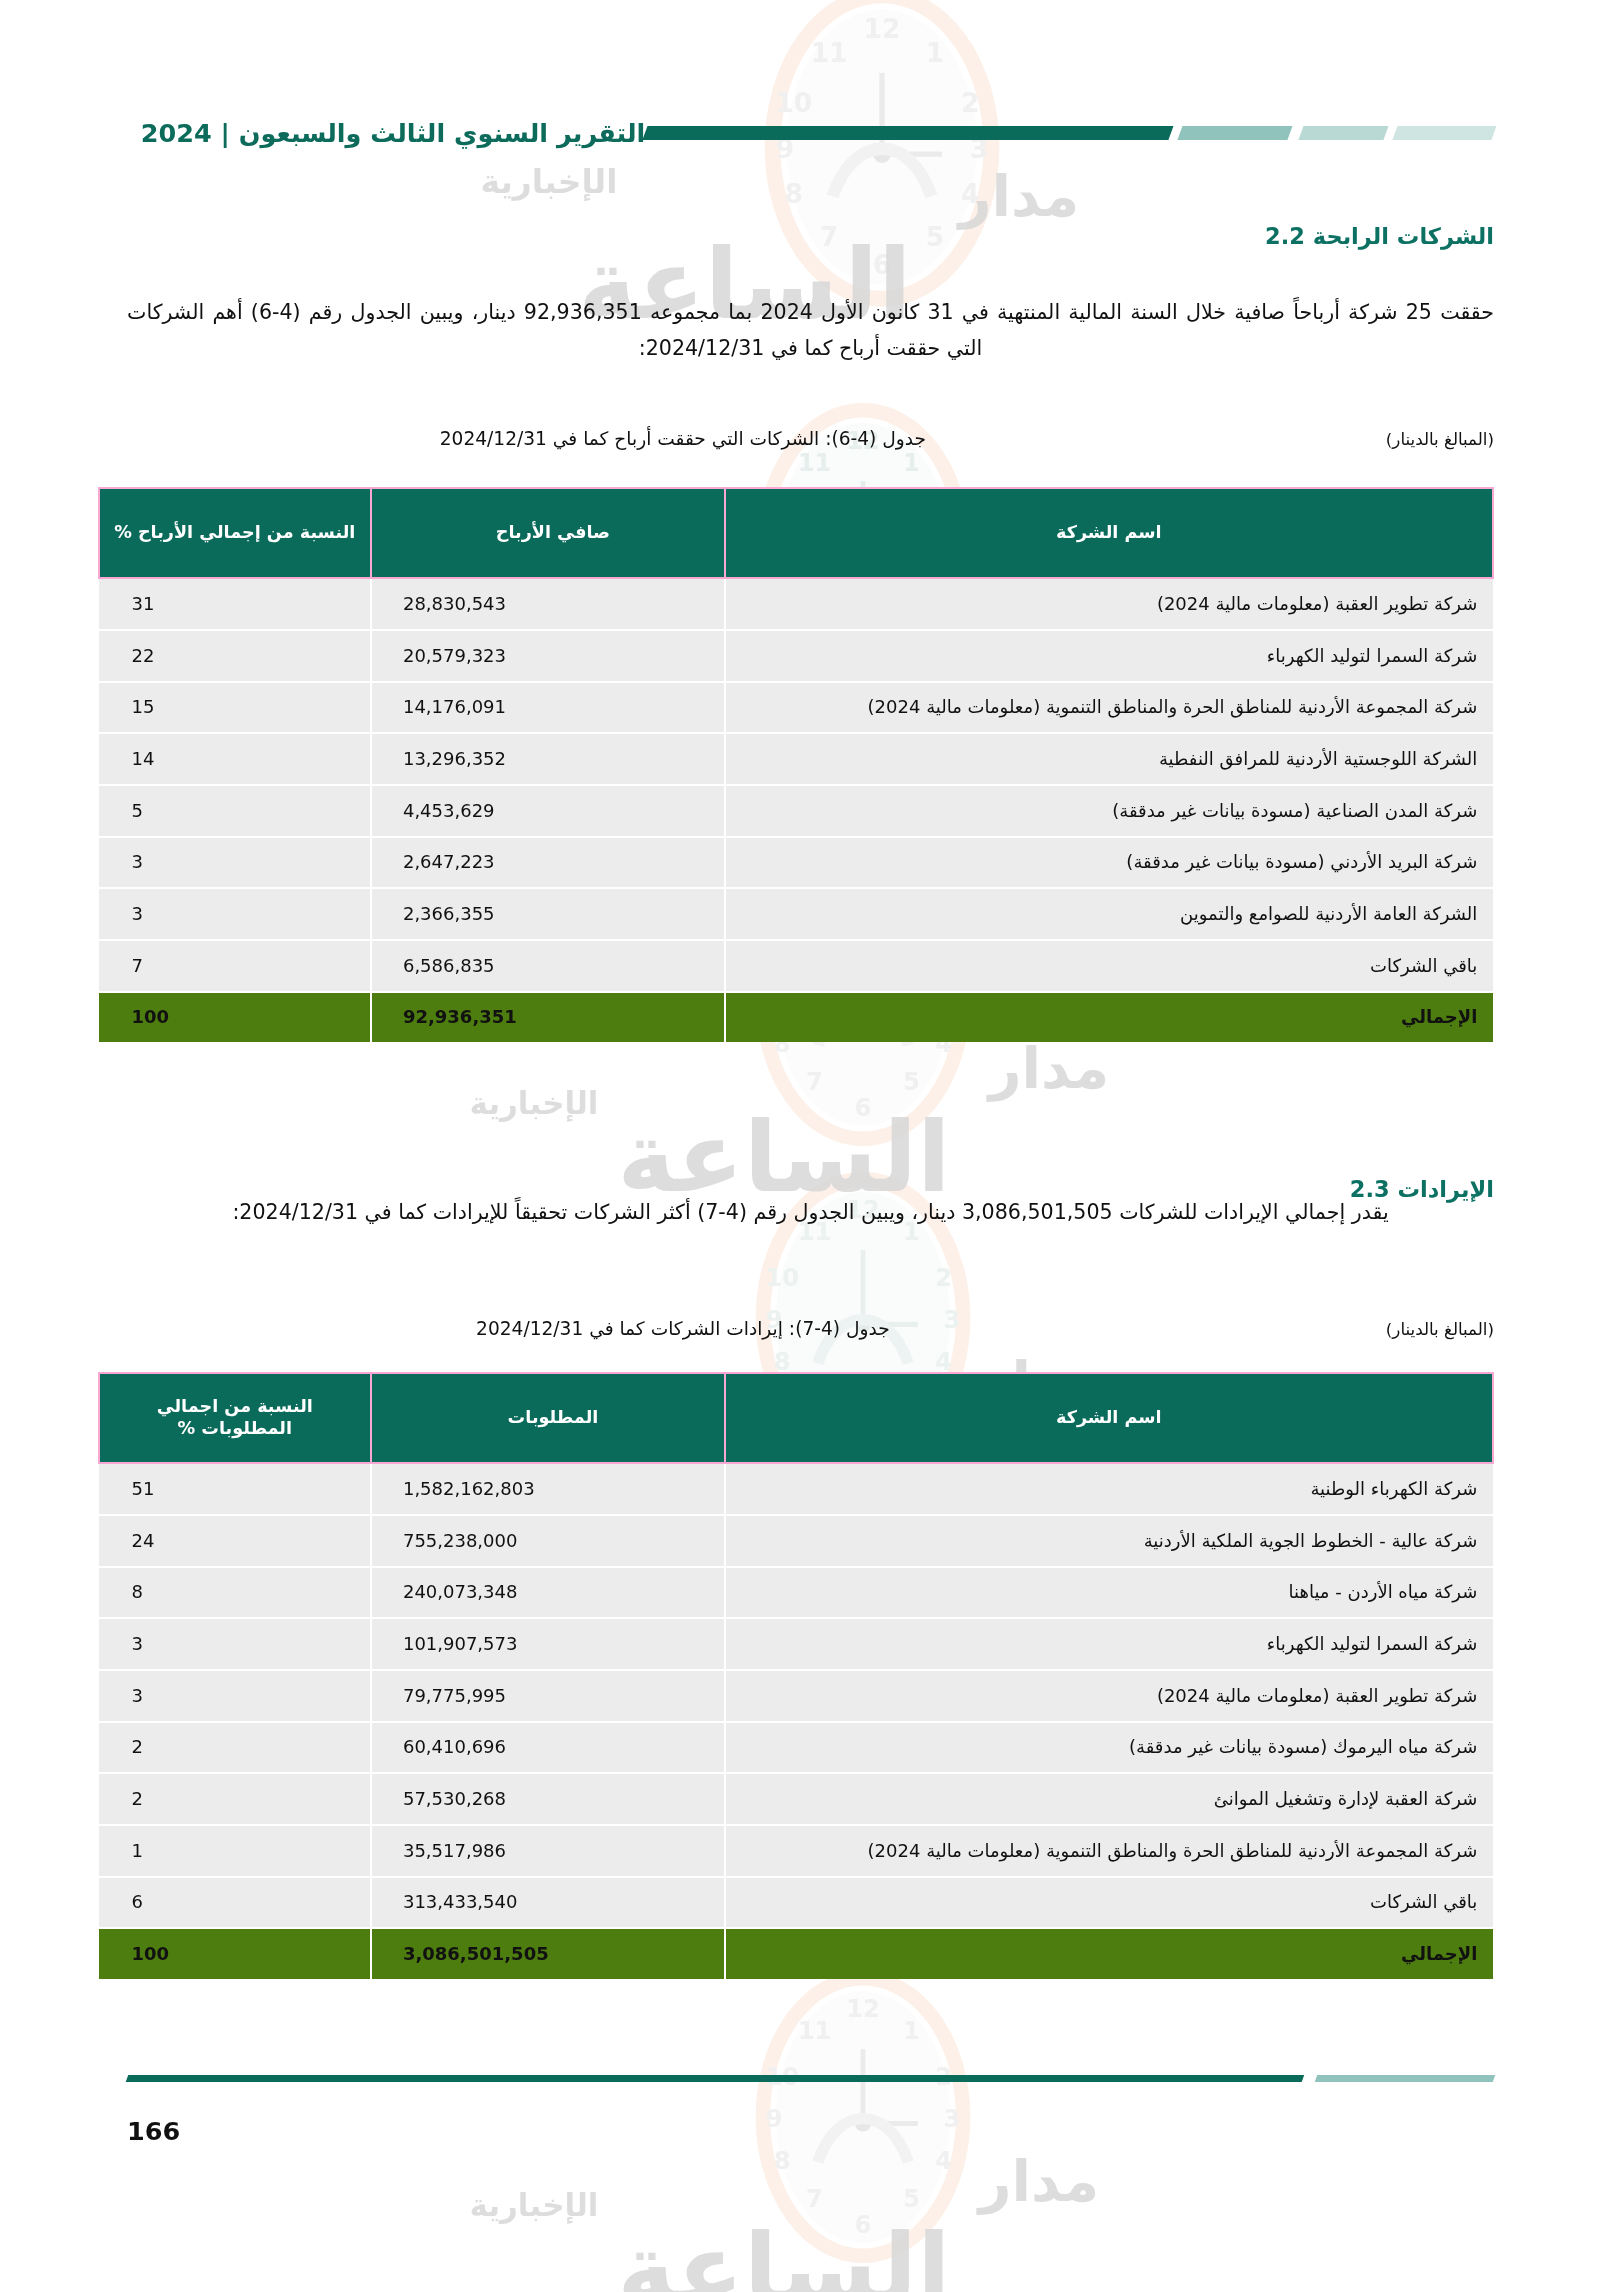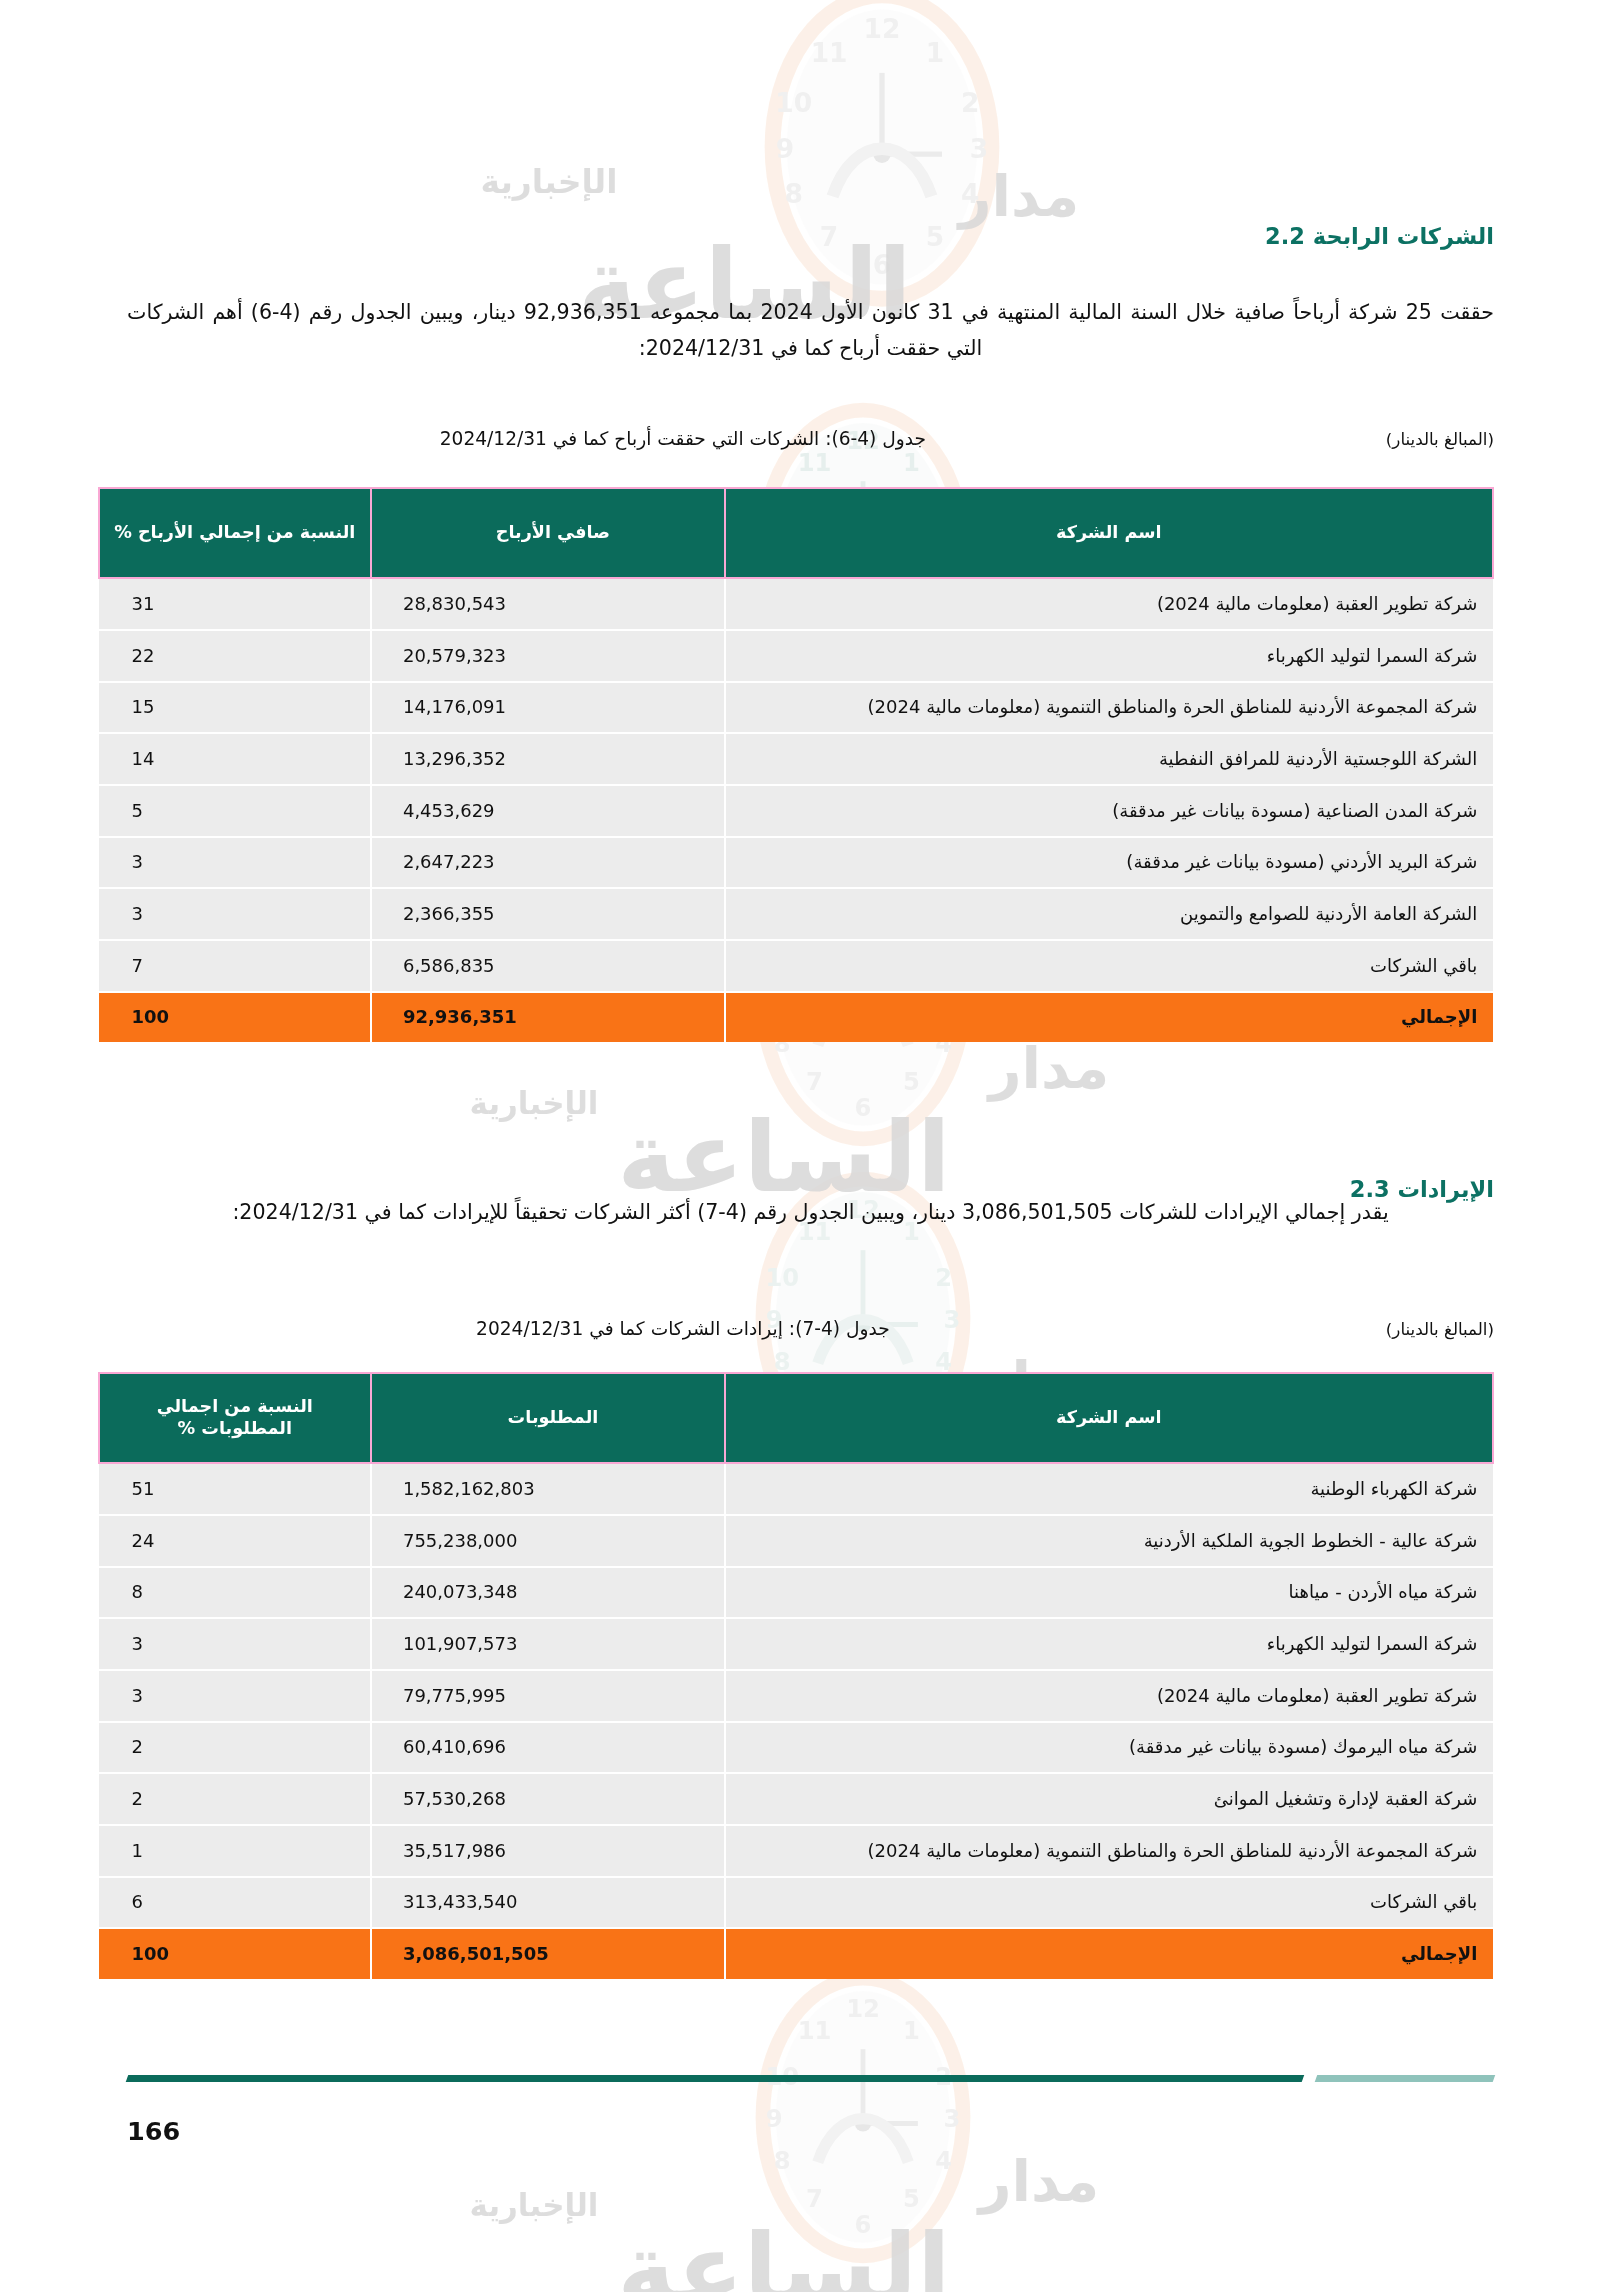--- a/index.html
+++ b/index.html
@@ -183,21 +183,21 @@
     direction: ltr;
     padding-left: 31px;
   }
   table.fin td.c-pct {
     text-align: left;
     direction: ltr;
     border-left: none;
     padding-left: 33px;
   }
   table.fin tr.total td {
-    background: #f97316;
+    background: #4d7c0f;
     font-weight: bold;
     border-bottom: none;
   }
 
   .page-number {
     position: absolute;
     left: 127px;
     bottom: 147px;
     font-size: 25.5px;
     font-weight: bold;
@@ -377,20 +377,29 @@
   <div class="wm-text" style="left:784px; top:1906px; font-size:98px;">الساعة</div>
   <div class="wm-text" style="left:534px; top:1852px; font-size:31px; letter-spacing:5.9px;">الإخبارية</div>
 
   <div class="wm-text" style="left:1039px; top:2181px; font-size:57px;">مدار</div>
   <div class="wm-text" style="left:784px; top:2269px; font-size:98px;">الساعة</div>
   <div class="wm-text" style="left:534px; top:2205px; font-size:31px; letter-spacing:5.9px;">الإخبارية</div>
 </div>
 
 <div class="page">
 
+  <div class="header">
+    <div class="header-rule">
+      <span class="bar-seg seg-a"></span>
+      <span class="bar-seg seg-b"></span>
+      <span class="bar-seg seg-c"></span>
+      <span class="bar-seg seg-d"></span>
+    </div>
+    <div class="header-title">التقرير السنوي الثالث والسبعون | 2024</div>
+  </div>
 
   <div class="section-heading" style="top:223px;">
     <span>الشركات الرابحة</span>
     <span class="num">2.2</span>
   </div>
 
   <div class="paragraph" style="top:294px;">حققت 25 شركة أرباحاً صافية خلال السنة المالية المنتهية في 31 كانون الأول 2024 بما مجموعه 92,936,351 دينار، ويبين الجدول رقم (4-6) أهم الشركات التي حققت أرباح كما في 2024/12/31:</div>
 
   <div class="caption-row" style="top:428px;">
     <div class="caption-center">جدول (4-6):  الشركات التي حققت أرباح كما في 2024/12/31</div>

